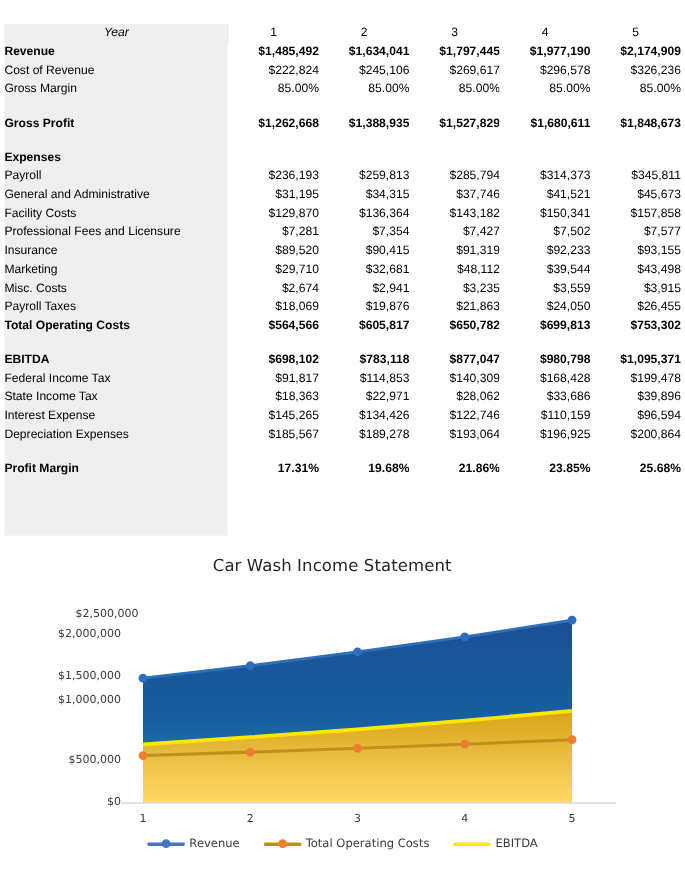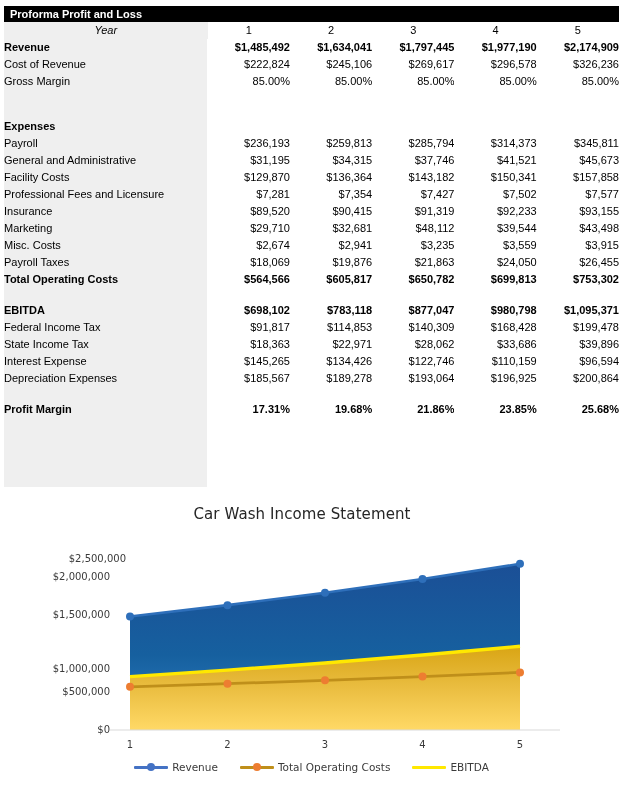--- a/index.html
+++ b/index.html
@@ -121,21 +121,20 @@
     width: 8px; height: 8px; border-radius: 50%;
   }
   svg.plot { position: absolute; left: 0; top: 0; }
 </style>
 </head>
 <body>
 
 <div id="page">
 
   <div id="table-block">
-    <div class="title-bar">Proforma Profit and Loss</div>
     <div class="label-band"></div>
     <table class="pnl">
       <thead>
         <tr>
           <th class="yearhdr">Year</th>
           <th class="colhdr">1</th>
           <th class="colhdr">2</th>
           <th class="colhdr">3</th>
           <th class="colhdr">4</th>
           <th class="colhdr">5</th>
@@ -166,20 +165,28 @@
             <td class="val">85.00%</td>
             <td class="val">85.00%</td>
           </tr>
           <tr class=" spacer">
             <td class="rlabel"></td>
             <td class="val"></td>
             <td class="val"></td>
             <td class="val"></td>
             <td class="val"></td>
             <td class="val"></td>
+          </tr>
+          <tr class="bold">
+            <td class="rlabel">Gross Profit</td>
+            <td class="val">$1,262,668</td>
+            <td class="val">$1,388,935</td>
+            <td class="val">$1,527,829</td>
+            <td class="val">$1,680,611</td>
+            <td class="val">$1,848,673</td>
           </tr>
           <tr class=" spacer">
             <td class="rlabel"></td>
             <td class="val"></td>
             <td class="val"></td>
             <td class="val"></td>
             <td class="val"></td>
             <td class="val"></td>
           </tr>
           <tr class="bold">
@@ -358,21 +365,21 @@
         <circle cx="325" cy="95.67520200000001" r="4" fill="#2e6fba"></circle>
         <circle cx="325" cy="183.2802552" r="4" fill="#ed7d31"></circle>
         <circle cx="422.5" cy="81.94268399999999" r="4" fill="#2e6fba"></circle>
         <circle cx="422.5" cy="179.53428680000002" r="4" fill="#ed7d31"></circle>
         <circle cx="520" cy="66.8369524" r="4" fill="#2e6fba"></circle>
         <circle cx="520" cy="175.4477272" r="4" fill="#ed7d31"></circle>
       </svg>
     <div id="ylabels">
         <div class="ylab" style="left: 0px; top: 228px;">$0</div>
         <div class="ylab" style="left: 0px; top: 189.8px;">$500,000</div>
-        <div class="ylab" style="left: 0px; top: 167px;">$1,000,000</div>
+        <div class="ylab" style="left: 0px; top: 135px;">$1,000,000</div>
         <div class="ylab" style="left: 0px; top: 113.4px;">$1,500,000</div>
         <div class="ylab" style="left: 0px; top: 75.2px;">$2,000,000</div>
         <div class="ylab" style="left: 16px; top: 37px; margin-top: 20px;">$2,500,000</div>
       </div>
     <div id="xlabels">
         <div class="xlab" style="left: 110px; top: 242px;">1</div>
         <div class="xlab" style="left: 207.5px; top: 242px;">2</div>
         <div class="xlab" style="left: 305px; top: 242px;">3</div>
         <div class="xlab" style="left: 402.5px; top: 242px;">4</div>
         <div class="xlab" style="left: 500px; top: 242px;">5</div>

